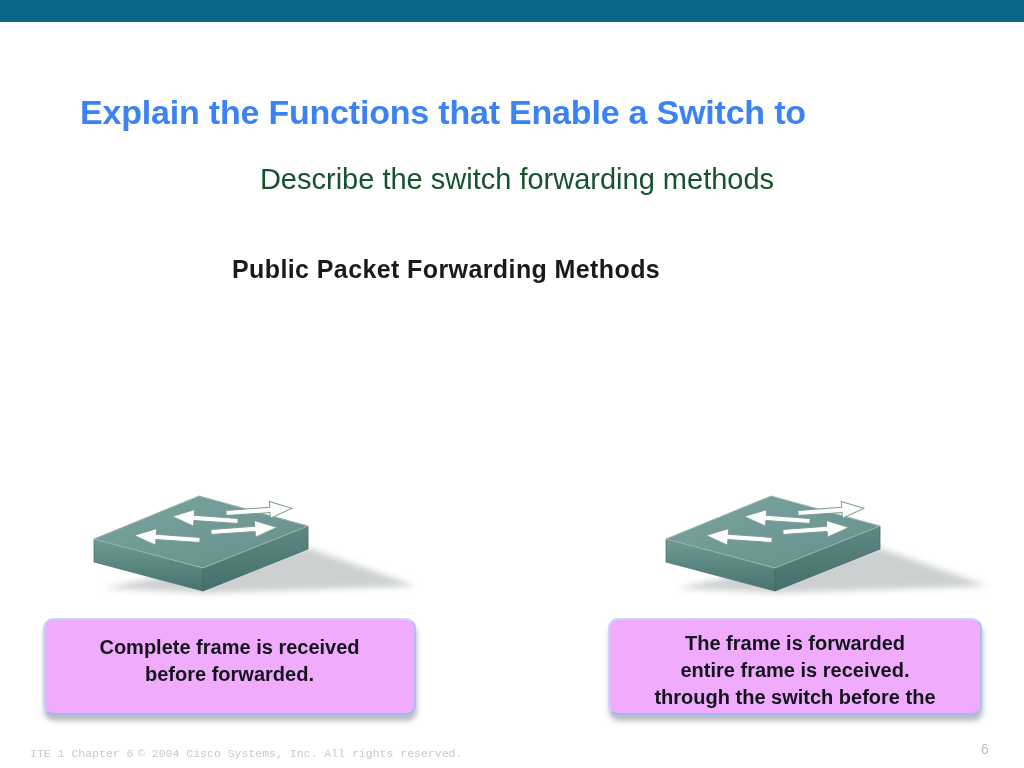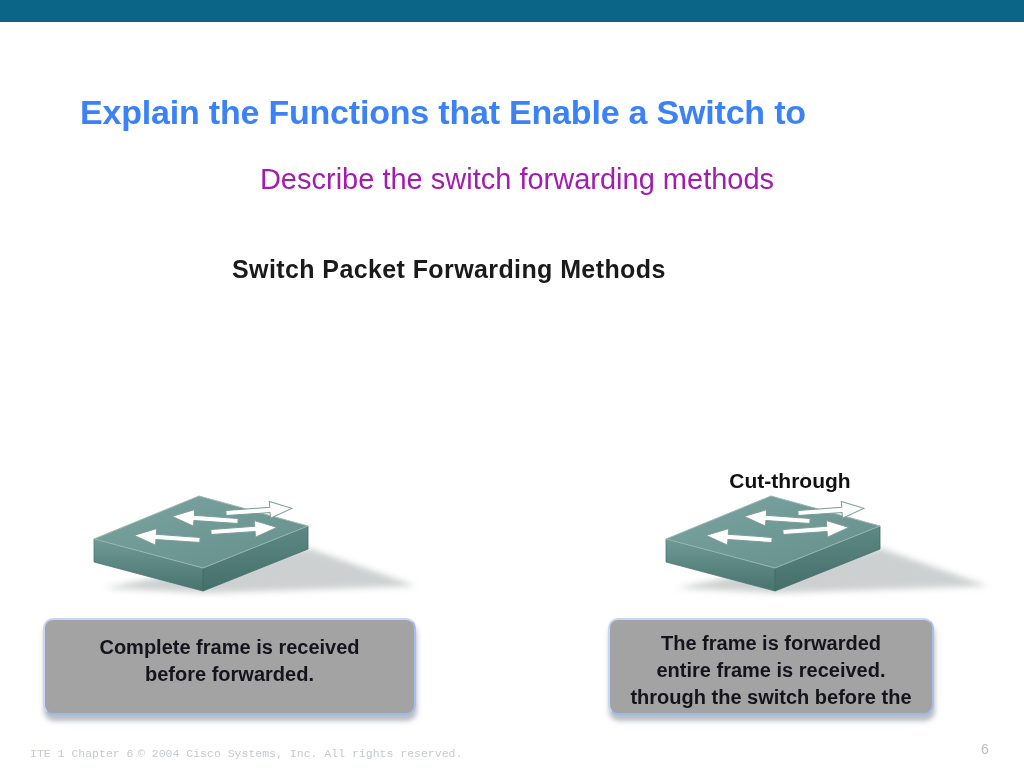--- a/index.html
+++ b/index.html
@@ -8,64 +8,64 @@
     font-family:"Liberation Sans",sans-serif;overflow:hidden;margin:0 auto;
   }
   .top-bar{position:absolute;left:0;top:0;width:1024px;height:22px;background:#0b6587;}
   .title{
     position:absolute;left:80px;top:57px;width:900px;
     color:#3b82f6;font-size:34px;font-weight:bold;line-height:43px;letter-spacing:-0.2px;margin-top:34px;
   }
   .title div{white-space:nowrap;}
   .subtitle{
     position:absolute;left:87px;top:163px;width:860px;text-align:center;
-    color:#a21caf;font-size:29px;font-weight:normal;
+    color:#14532d;font-size:29px;font-weight:normal;
   }
   .figure-title{
     position:absolute;left:232px;top:255px;
     color:#1a1a1a;font-size:25px;font-weight:bold;letter-spacing:0.4px;white-space:nowrap;
   }
   .method-label{
     position:absolute;top:469px;width:280px;text-align:center;
     color:#111;font-size:21px;font-weight:bold;white-space:nowrap;
   }
   .method-label.left{left:93px;}
   .method-label.right{left:650px;}
   .switch-svg{position:absolute;top:492px;width:340px;height:110px;}
   .switch-svg.left{left:86px;}
   .switch-svg.right{left:658px;}
   .desc-box{
     position:absolute;top:618px;height:97px;box-sizing:border-box;
-    background:#a3a3a3;border-radius:10px;
+    background:#f0abfc;border-radius:10px;
     border:2px solid #c6d6f8;border-bottom-color:#9db9ec;border-right-color:#a5bfef;
     box-shadow:1px 6px 5px rgba(115,124,140,0.5);
     text-align:center;color:#14141c;font-weight:bold;font-size:20px;line-height:27px;
   }
   .desc-box.left{left:43px;width:373px;padding-top:14px;}
-  .desc-box.right{left:608px;width:326px;padding-top:10px;}
+  .desc-box.right{left:608px;width:374px;padding-top:10px;}
   .footer-item{position:absolute;top:747px;color:#c5c9d0;font-size:11.5px;white-space:nowrap;font-family:Liberation Mono, monospace;}
   .footer-left{left:30px;}
   .footer-copyright{left:138px;}
   .footer-classification{left:392px;margin-top:23px;}
   .page-number{position:absolute;left:981px;top:741px;color:#b9bdc4;font-size:14px;}
 </style>
 </head>
 <body>
 
 <div class="slide">
 
   <div class="top-bar"></div>
 
   <div class="title">
     <div>Explain the Functions that Enable a Switch to</div>
   </div>
 
   <div class="subtitle">Describe the switch forwarding methods</div>
 
-  <div class="figure-title">Switch Packet Forwarding Methods</div>
+  <div class="figure-title">Public Packet Forwarding Methods</div>
 
   <svg width="0" height="0" style="position:absolute" aria-hidden="true">
     <defs>
       <linearGradient id="gTop" x1="0" y1="0" x2="1" y2="1">
         <stop offset="0" stop-color="#7ba49f"></stop>
         <stop offset="1" stop-color="#648f8b"></stop>
       </linearGradient>
       <linearGradient id="gFront" x1="0" y1="0" x2="0" y2="1">
         <stop offset="0" stop-color="#6f9a95"></stop>
         <stop offset="1" stop-color="#47726e"></stop>
@@ -97,21 +97,20 @@
         <use href="#arrowR" transform="translate(114,48) rotate(184)"></use>
       </g>
     </g>
   </svg>
 
   <div class="desc-box left">
     <div>Complete frame is received</div>
     <div>before forwarded.</div>
   </div>
 
-  <div class="method-label right">Cut-through</div>
 
   <svg class="switch-svg right" viewBox="0 0 340 110">
     <g>
       <polygon points="18,96 222,56 330,94 120,101" fill="#a4aaaa" opacity="0.55" filter="url(#fShadow)"></polygon>
     </g>
     <g>
       <polygon points="8,47 117,76 117,99 8,70" fill="url(#gFront)" stroke="#4c7773" stroke-width="0.8"></polygon>
       <polygon points="117,76 222,34 222,57 117,99" fill="url(#gRight)" stroke="#406a66" stroke-width="0.8"></polygon>
       <polygon points="8,47 113,4 222,34 117,76" fill="url(#gTop)" stroke="#9bb8b4" stroke-width="1"></polygon>
       <g>

